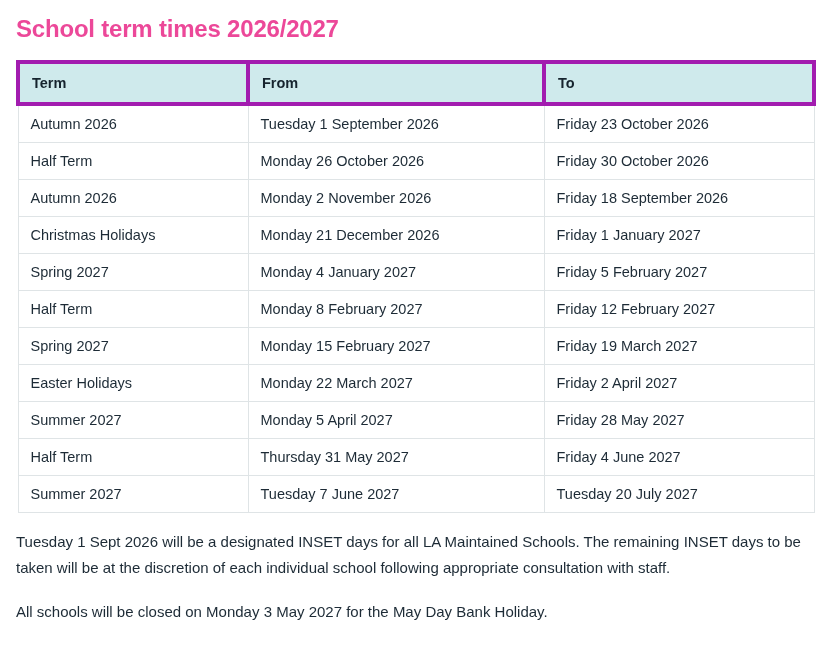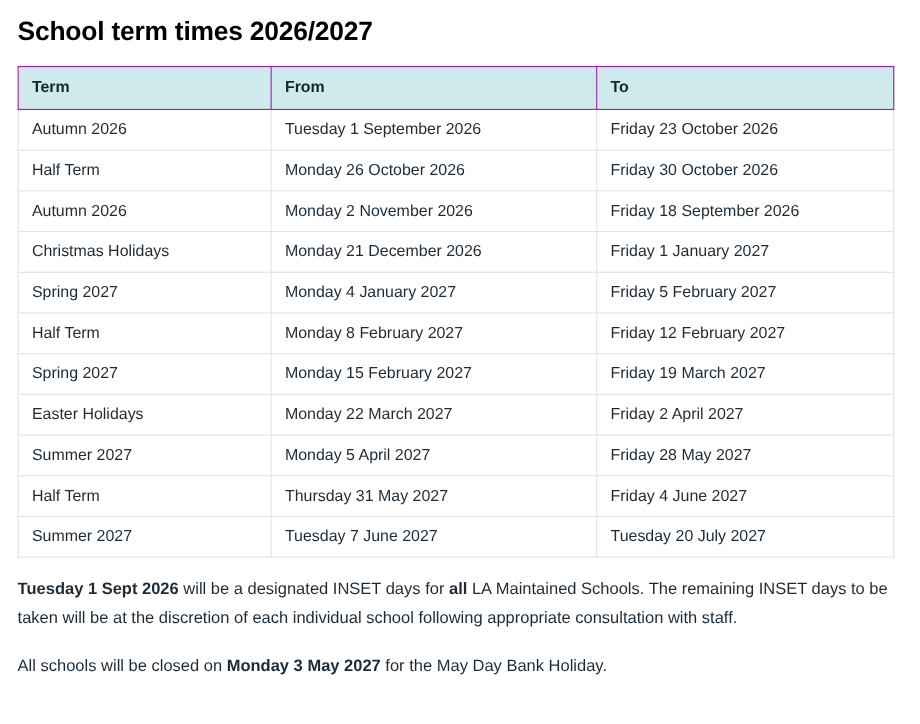--- a/index.html
+++ b/index.html
@@ -18,34 +18,34 @@
     padding: 10px 16px 0 16px;
     box-sizing: border-box;
     width: 836px;
   }
   h1.page-title {
     font-size: 24px;
     line-height: 30px;
     font-weight: bold;
     margin: 4px 0 16px 0;
     letter-spacing: -0.2px;
-    color: #000000;
+    color: #ec4899;
   }
   table.term-table {
     border-collapse: collapse;
     width: 796px;
     table-layout: fixed;
     font-size: 14.5px;
   }
   table.term-table th {
     background: #cfeaec;
     text-align: left;
     font-weight: bold;
     padding: 11px 12px;
-    border: 1px solid #a21caf;
+    border: 4px solid #a21caf;
     color: #16242e;
     font-size: 14.5px;
   }
   table.term-table td {
     padding: 10px 12px;
     border: 1px solid #dfe4e6;
     color: #1d2b36;
     background: #ffffff;
     font-size: 14.5px;
     white-space: nowrap;
@@ -60,21 +60,21 @@
   .notes {
     margin-top: 16px;
     font-size: 15px;
     line-height: 26px;
     color: #1d2b36;
   }
   .notes p {
     margin: 0 0 18px 0;
   }
   .notes b {
-    font-weight: bold;
+    font-weight: normal;
   }
 </style>
 </head>
 <body>
 
 <div class="page">
 
   <h1 class="page-title">School term times 2026/2027</h1>
 
   <table class="term-table">

